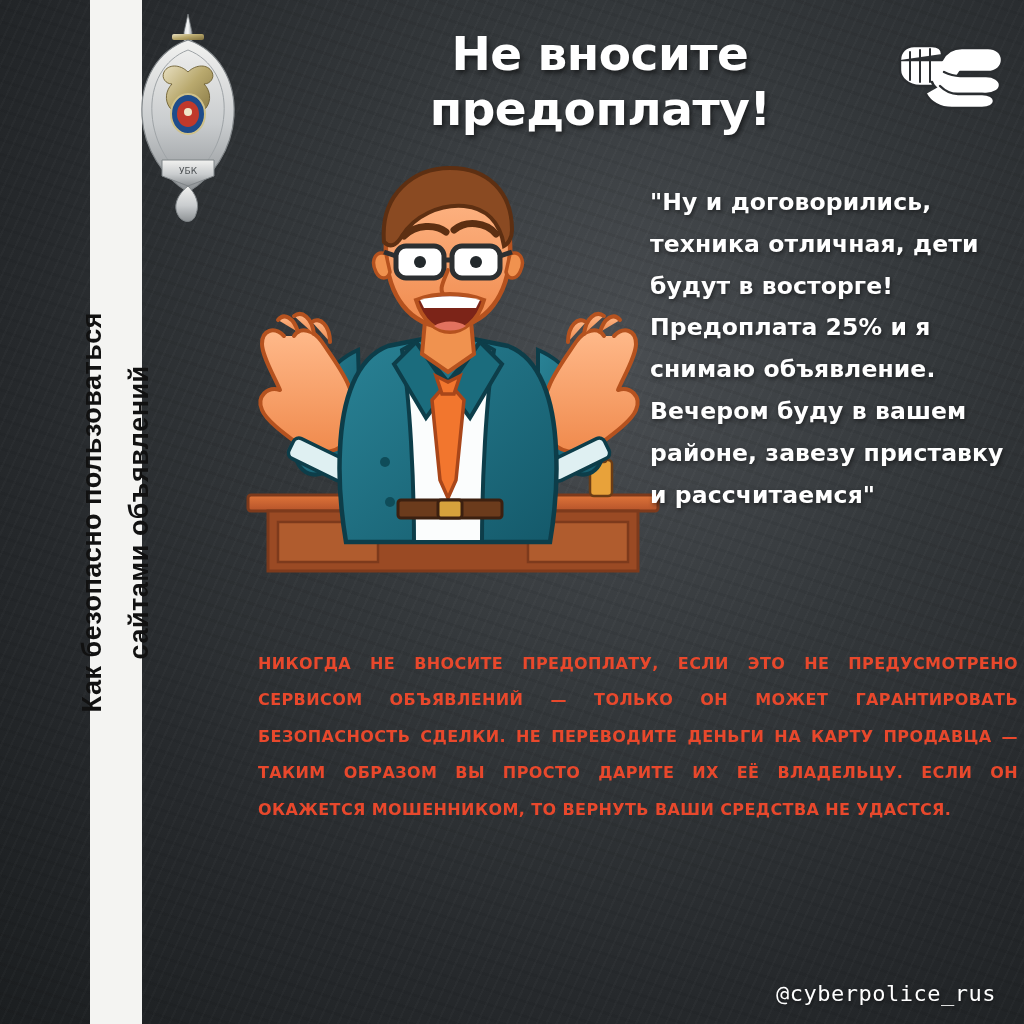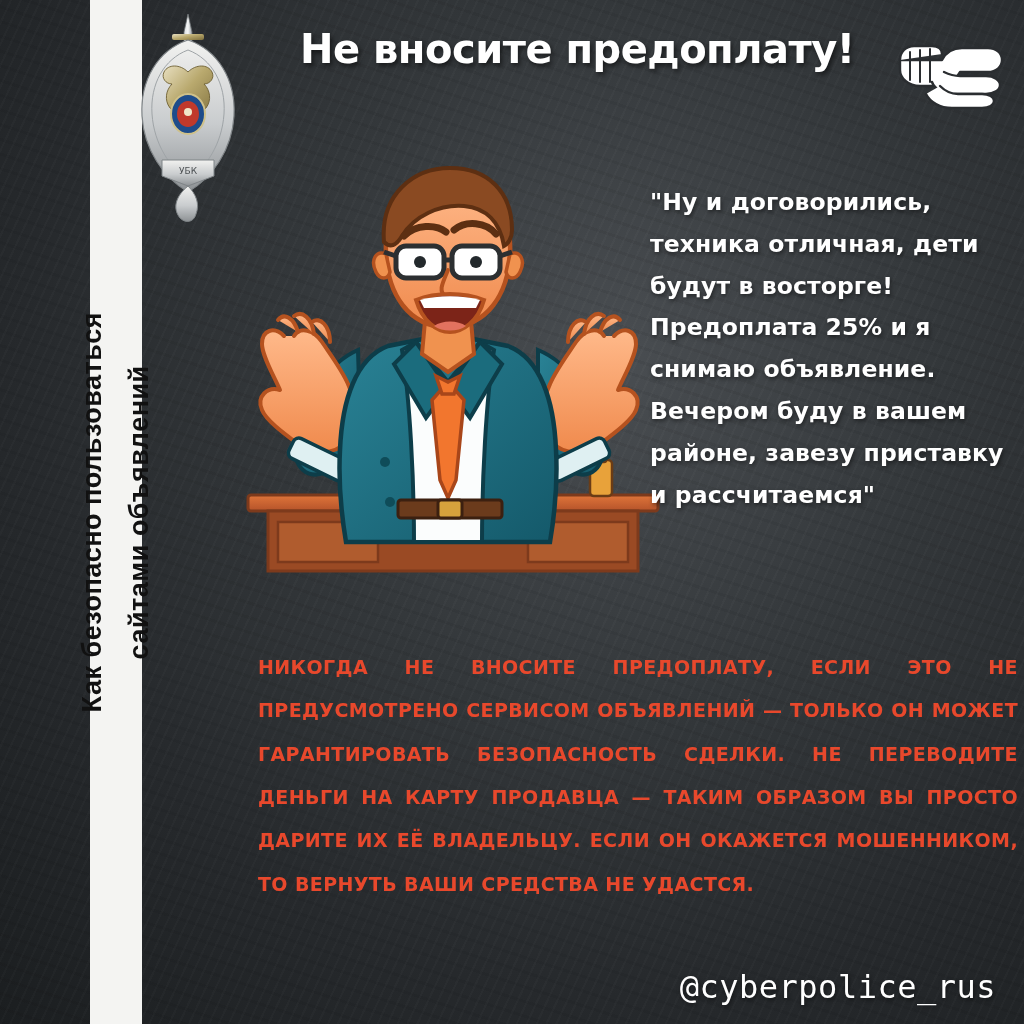--- a/index.html
+++ b/index.html
@@ -71,23 +71,23 @@
     height: 215px;
     z-index: 5;
   }
 
   
   .headline {
     position: absolute;
     left: 300px;
     top: 26px;
     width: 600px;
-    text-align: left;
+    text-align: center;
     color: #ffffff;
-    font-size: 40px;
+    font-size: 47px;
     font-weight: 800;
     font-family: "DejaVu Sans", sans-serif;
     letter-spacing: -0.5px;
     text-shadow: 2px 3px 5px rgba(0,0,0,0.55);
     z-index: 6;
   }
 
   
   .hand {
     position: absolute;
@@ -125,38 +125,38 @@
   }
 
   
   .advisory {
     position: absolute;
     left: 258px;
     top: 646px;
     width: 760px;
     color: #e8482c;
     font-family: "DejaVu Sans", sans-serif;
-    font-size: 19px;
+    font-size: 16px;
     font-weight: 700;
     line-height: 2.28;
     text-align: justify;
     text-align-last: left;
     letter-spacing: 0.4px;
     text-transform: uppercase;
     z-index: 6;
   }
 
   
   .handle {
     position: absolute;
     right: 28px;
     bottom: 18px;
     color: #ffffff;
     font-family: "DejaVu Sans Mono", monospace;
-    font-size: 32px;
+    font-size: 22px;
     letter-spacing: 0.5px;
     z-index: 6;
     text-shadow: 1px 2px 4px rgba(0,0,0,0.5);
   }
 </style>
 </head>
 <body>
 
 <div id="poster">
 

